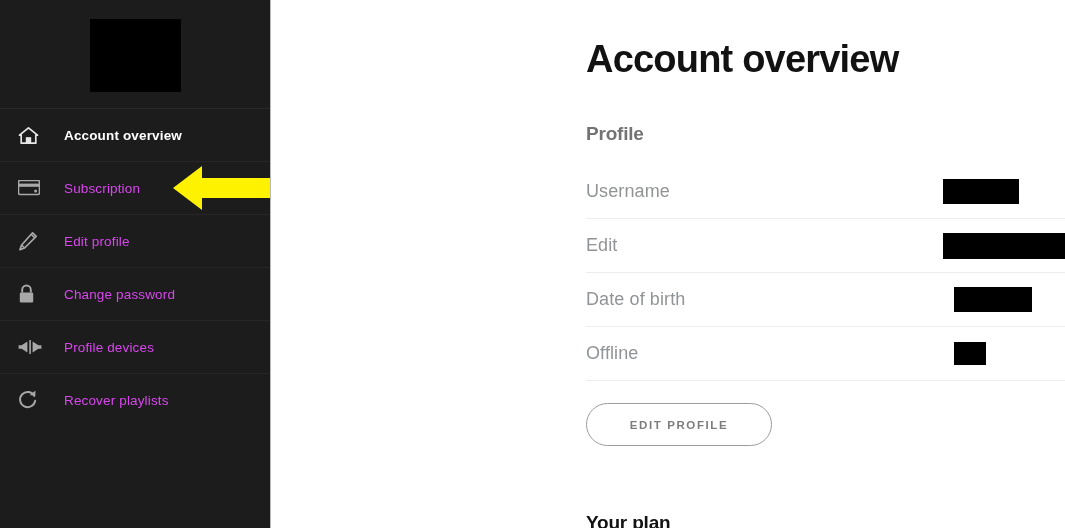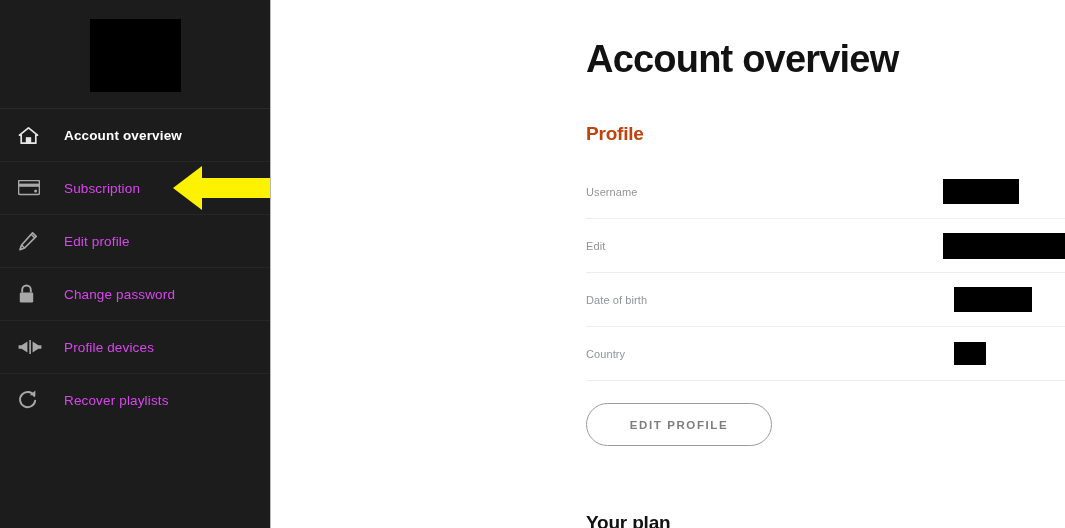--- a/index.html
+++ b/index.html
@@ -96,38 +96,38 @@
     letter-spacing: -0.8px;
     color: #121212;
     line-height: 1;
   }
   .section-title {
     position: absolute;
     left: 315px;
     top: 123px;
     font-size: 19px;
     font-weight: bold;
-    color: #c2410c;
+    color: #737373;
     letter-spacing: -0.2px;
   }
   .profile-table {
     position: absolute;
     left: 315px;
     top: 165px;
     width: 741px;
   }
   .profile-row {
     position: relative;
     height: 54px;
     border-bottom: 1px solid #ededed;
     display: flex;
     align-items: center;
   }
   .profile-label {
-    font-size: 11px;
+    font-size: 18px;
     color: #919496;
     letter-spacing: 0.1px;
   }
   .profile-value {
     position: absolute;
     left: 357px;
     background: #000000;
   }
   .edit-profile-button {
     position: absolute;
@@ -264,21 +264,21 @@
         <span class="profile-label">Edit</span>
         <span class="profile-value" style="width:194px;height:26px;"></span>
       </div>
 
       <div class="profile-row">
         <span class="profile-label">Date of birth</span>
         <span class="profile-value" style="width:78px;height:25px;left:368px;"></span>
       </div>
 
       <div class="profile-row">
-        <span class="profile-label">Country</span>
+        <span class="profile-label">Offline</span>
         <span class="profile-value" style="width:32px;height:23px;left:368px;"></span>
       </div>
 
     </div>
 
     <button class="edit-profile-button">EDIT PROFILE</button>
 
     <h2 class="your-plan">Your plan</h2>
 
   </main>

